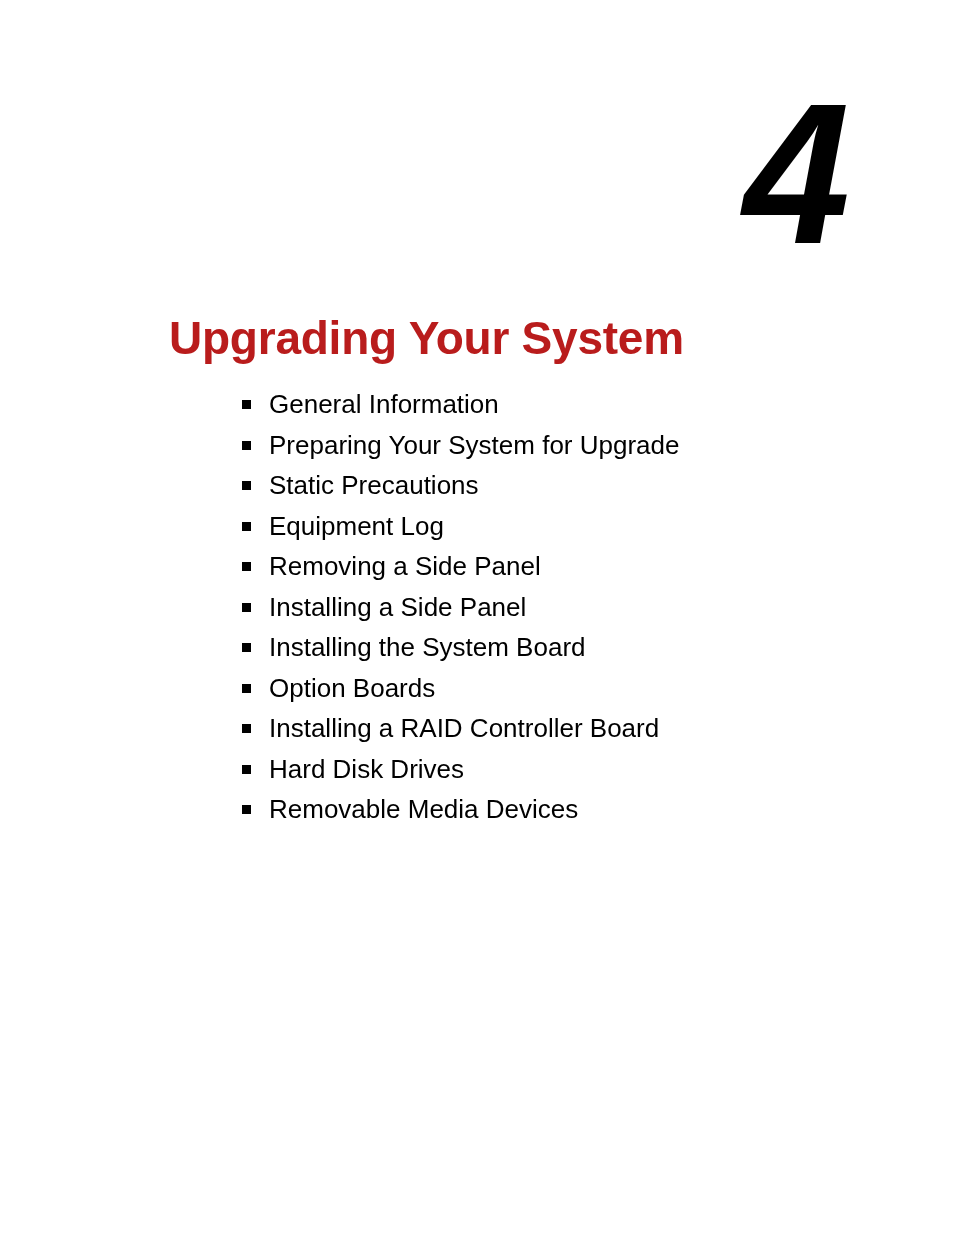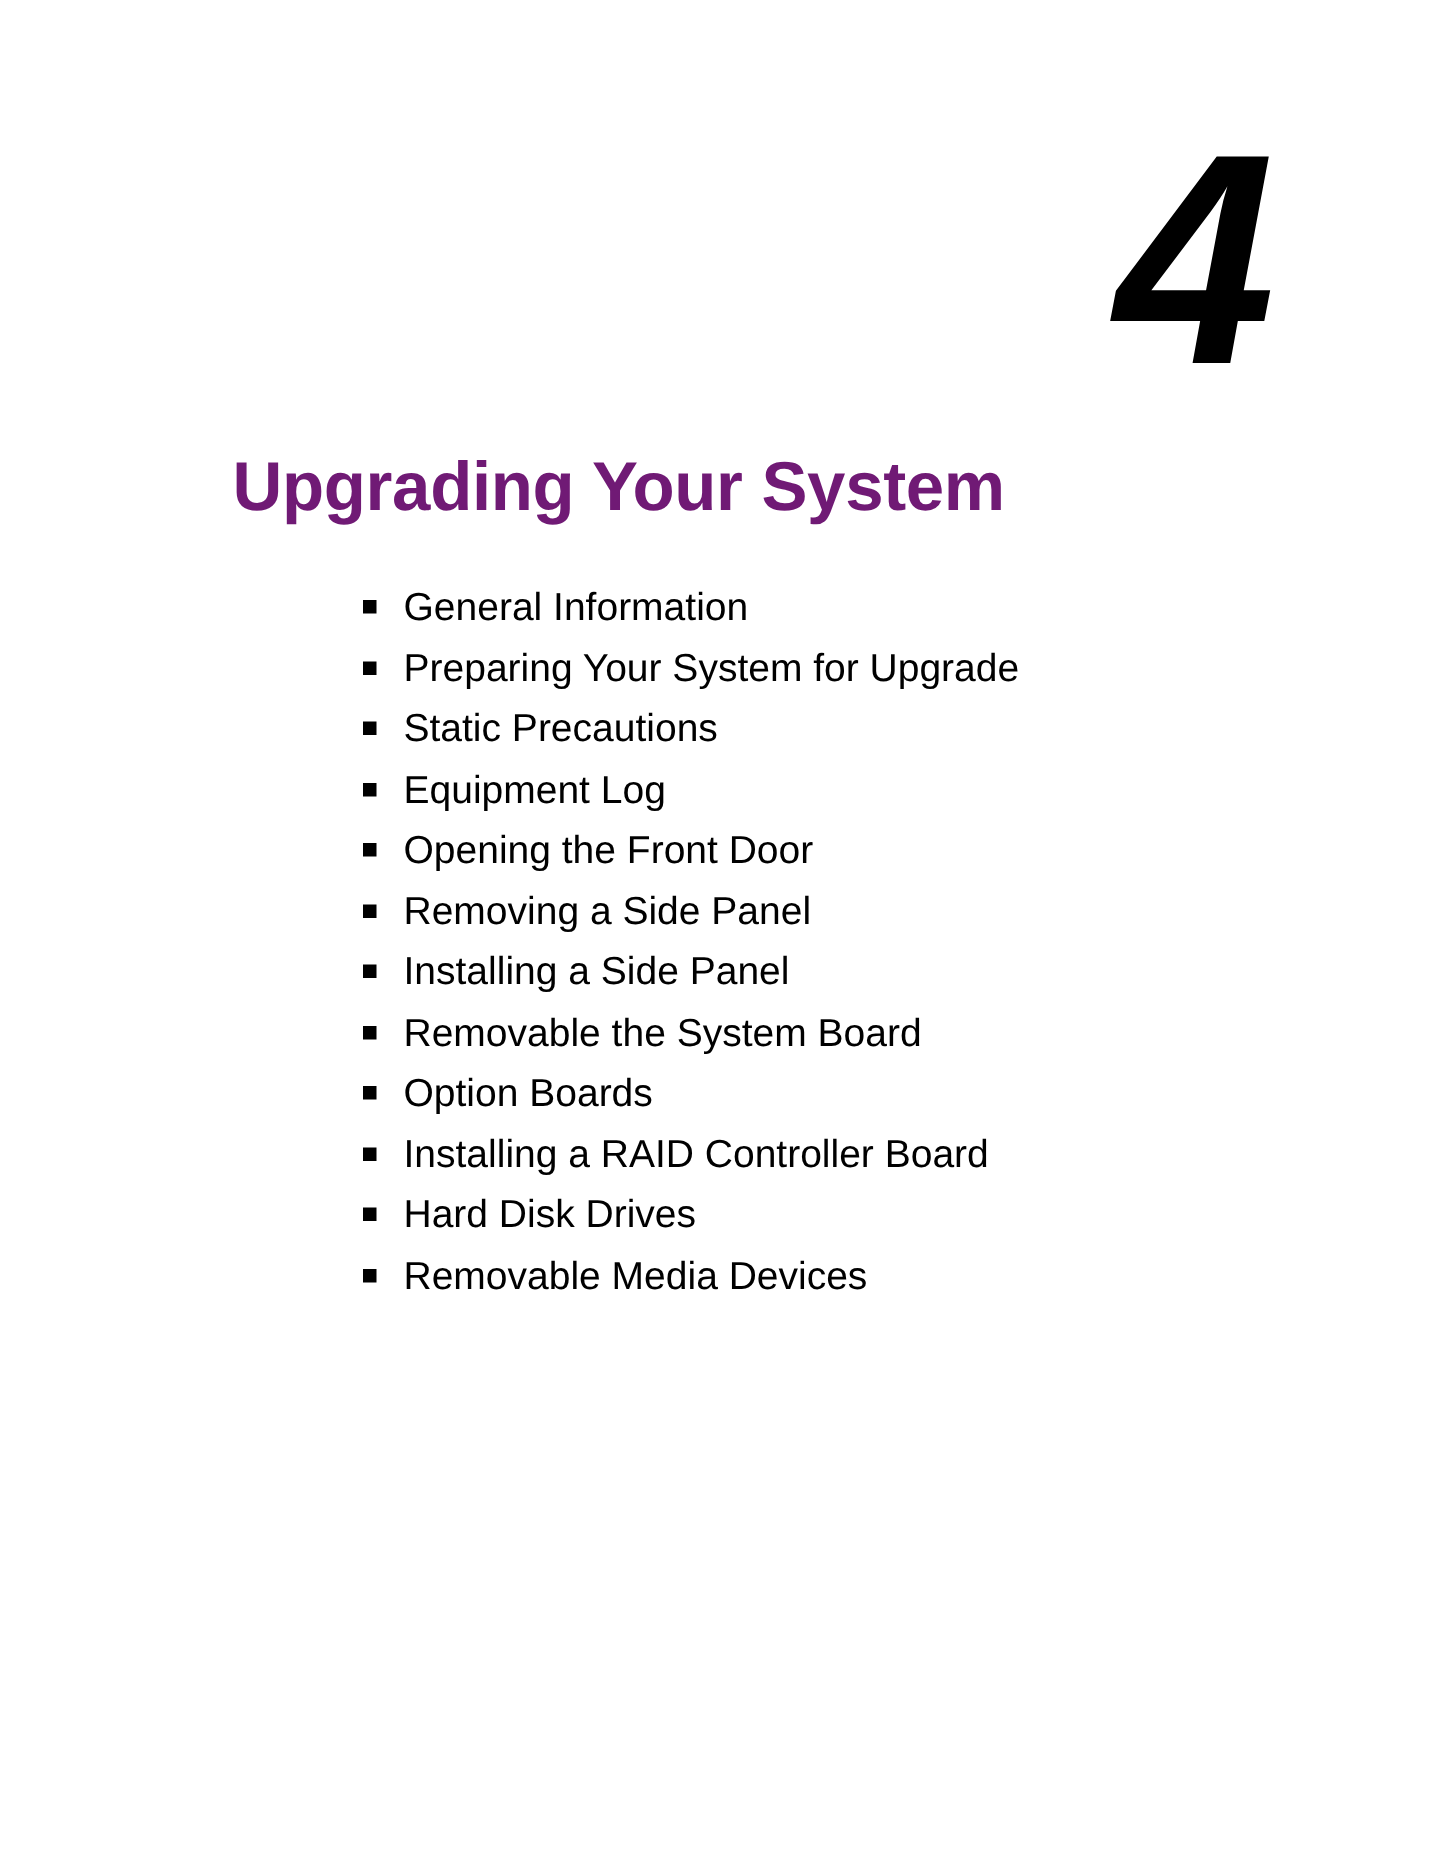--- a/index.html
+++ b/index.html
@@ -43,22 +43,22 @@
   
   .chapter-title {
     position: absolute;
     left: 151px;
     top: 294px;
     font-family: "Liberation Sans", sans-serif;
     font-weight: bold;
     font-size: 46px;
     line-height: 52px;
     letter-spacing: -0.005em;
-    color: #701a75;
-    margin: 4px;
+    color: #b91c1c;
+    margin: 18px;
     white-space: nowrap;
   }
 
   
   .topic-list {
     position: absolute;
     left: 236px;
     top: 383px;
     margin: 6px;
     padding: 0;
@@ -113,33 +113,29 @@
     <li class="topic-item">
       <span class="bullet-square"></span>
       <span class="topic-label">Static Precautions</span>
     </li>
     <li class="topic-item">
       <span class="bullet-square"></span>
       <span class="topic-label">Equipment Log</span>
     </li>
     <li class="topic-item">
       <span class="bullet-square"></span>
-      <span class="topic-label">Opening the Front Door</span>
-    </li>
-    <li class="topic-item">
-      <span class="bullet-square"></span>
       <span class="topic-label">Removing a Side Panel</span>
     </li>
     <li class="topic-item">
       <span class="bullet-square"></span>
       <span class="topic-label">Installing a Side Panel</span>
     </li>
     <li class="topic-item">
       <span class="bullet-square"></span>
-      <span class="topic-label">Removable the System Board</span>
+      <span class="topic-label">Installing the System Board</span>
     </li>
     <li class="topic-item">
       <span class="bullet-square"></span>
       <span class="topic-label">Option Boards</span>
     </li>
     <li class="topic-item">
       <span class="bullet-square"></span>
       <span class="topic-label">Installing a RAID Controller Board</span>
     </li>
     <li class="topic-item">

